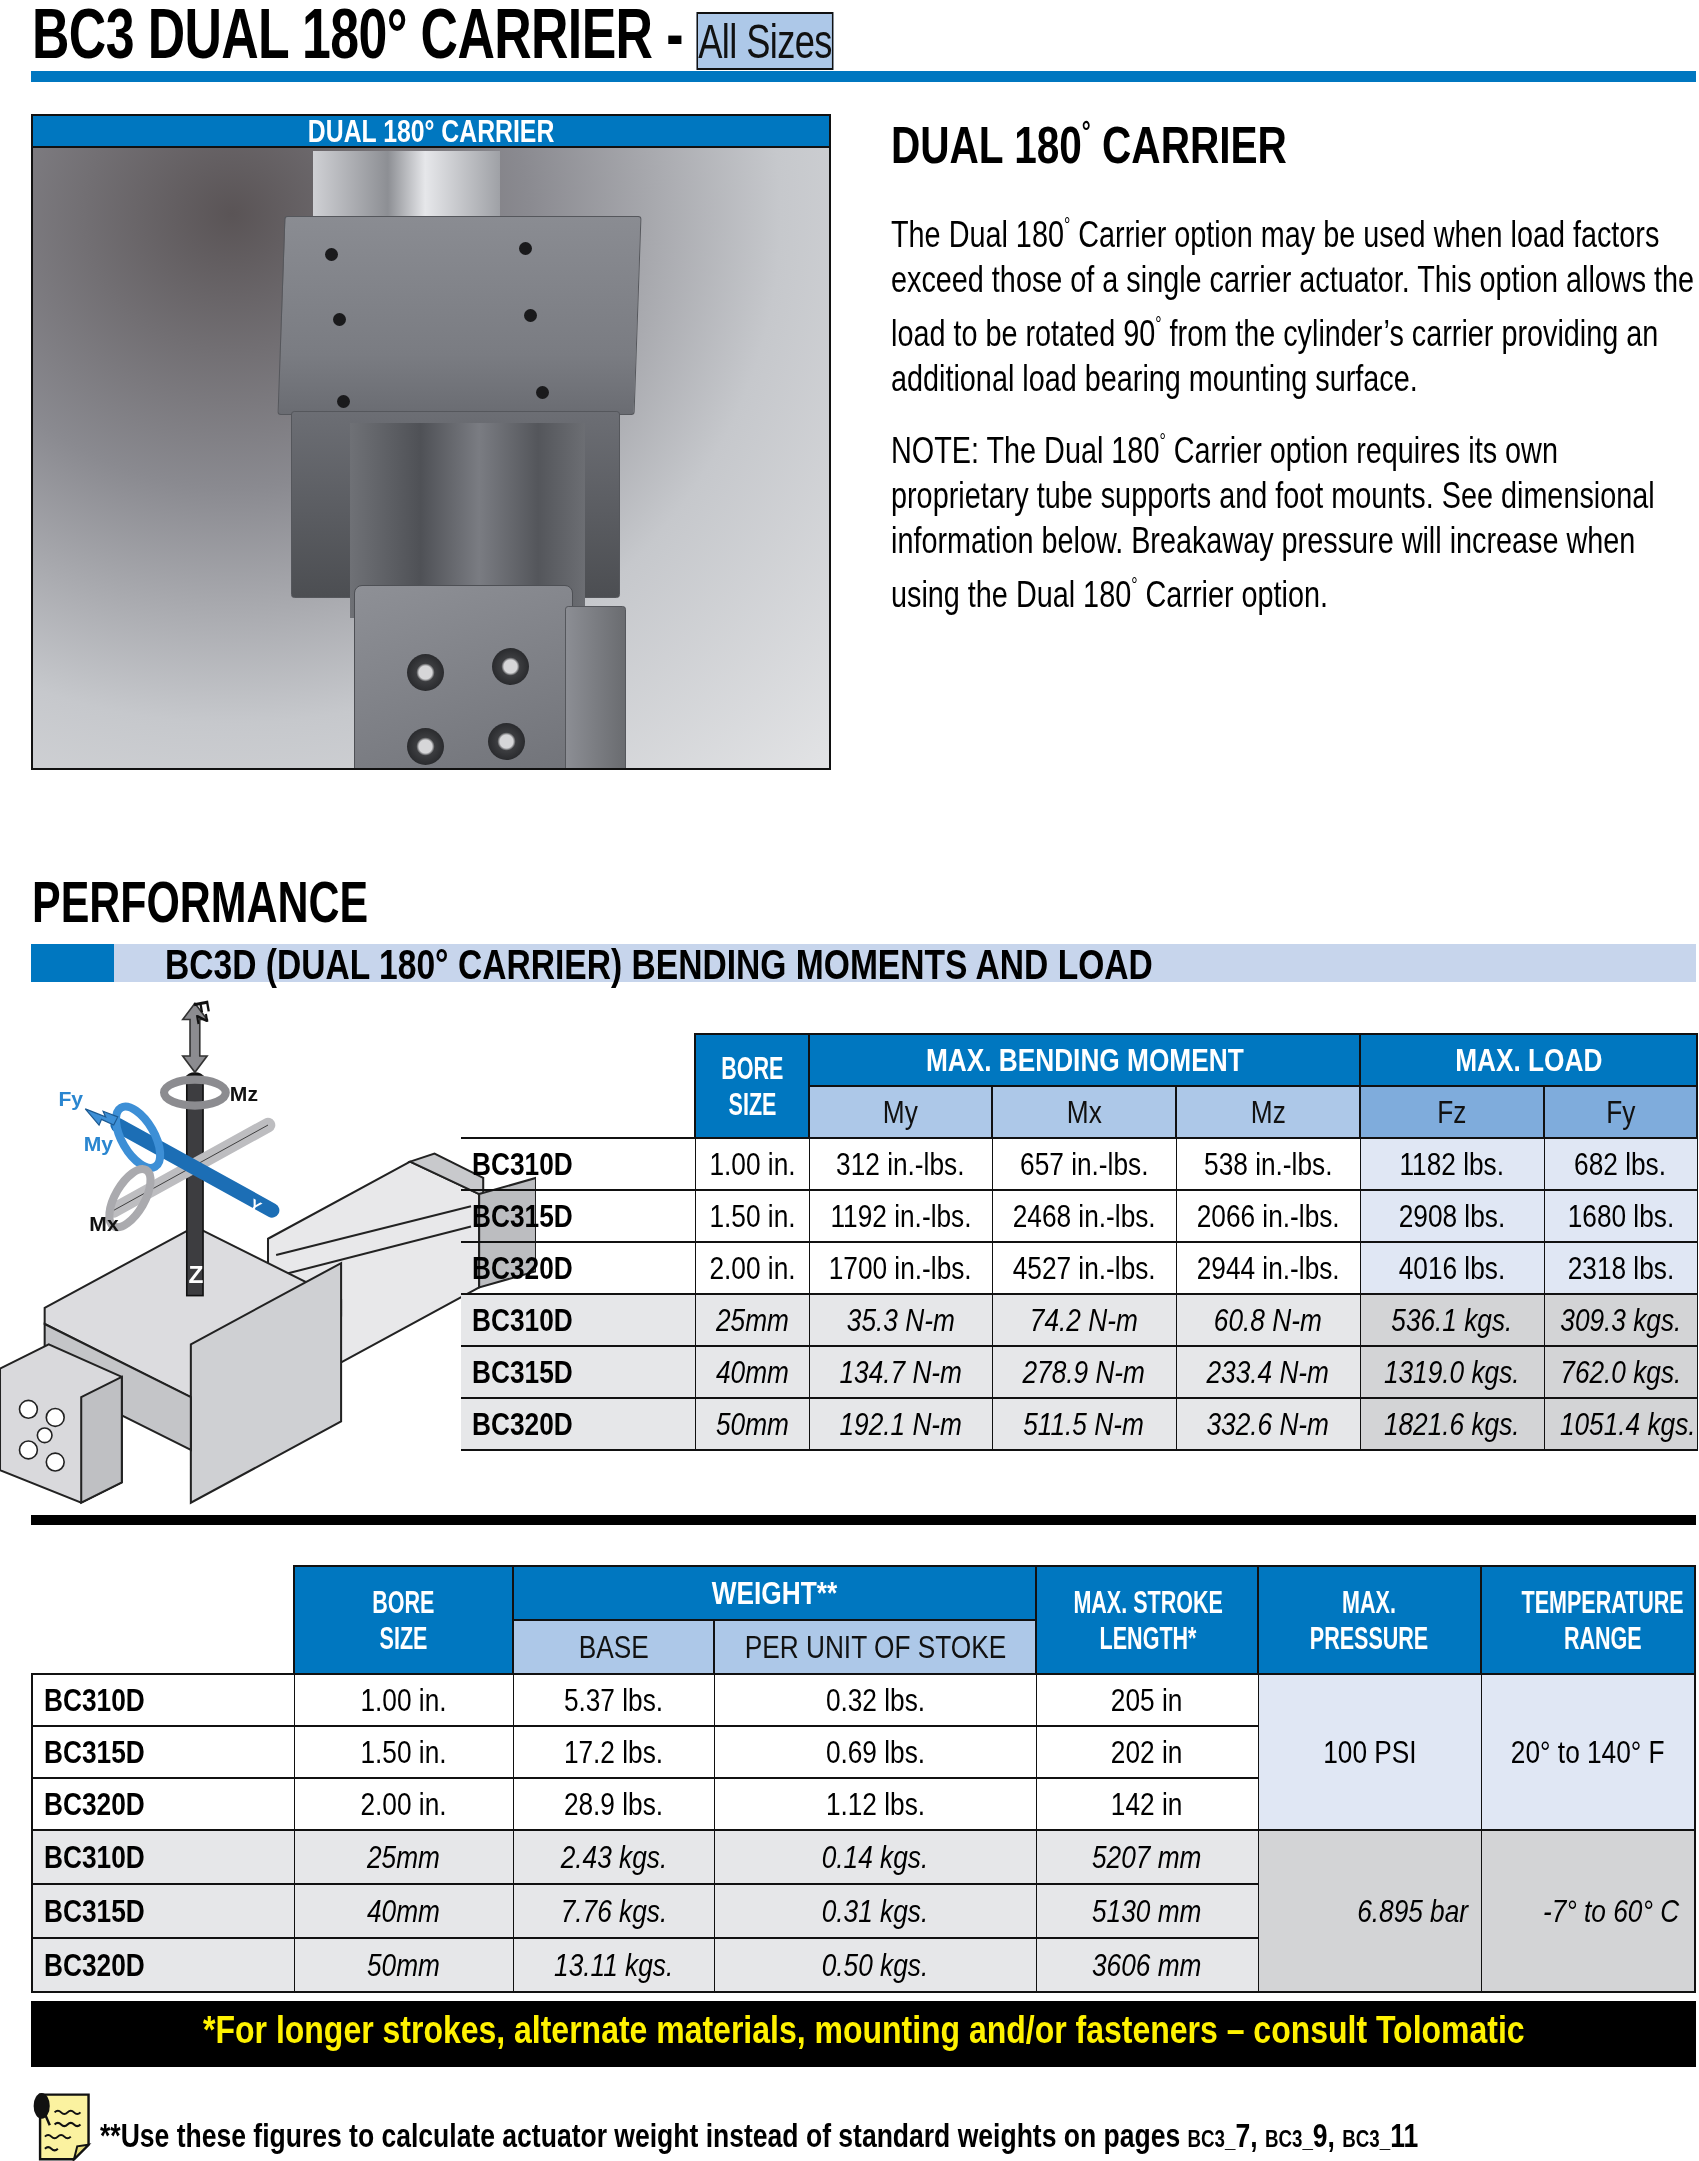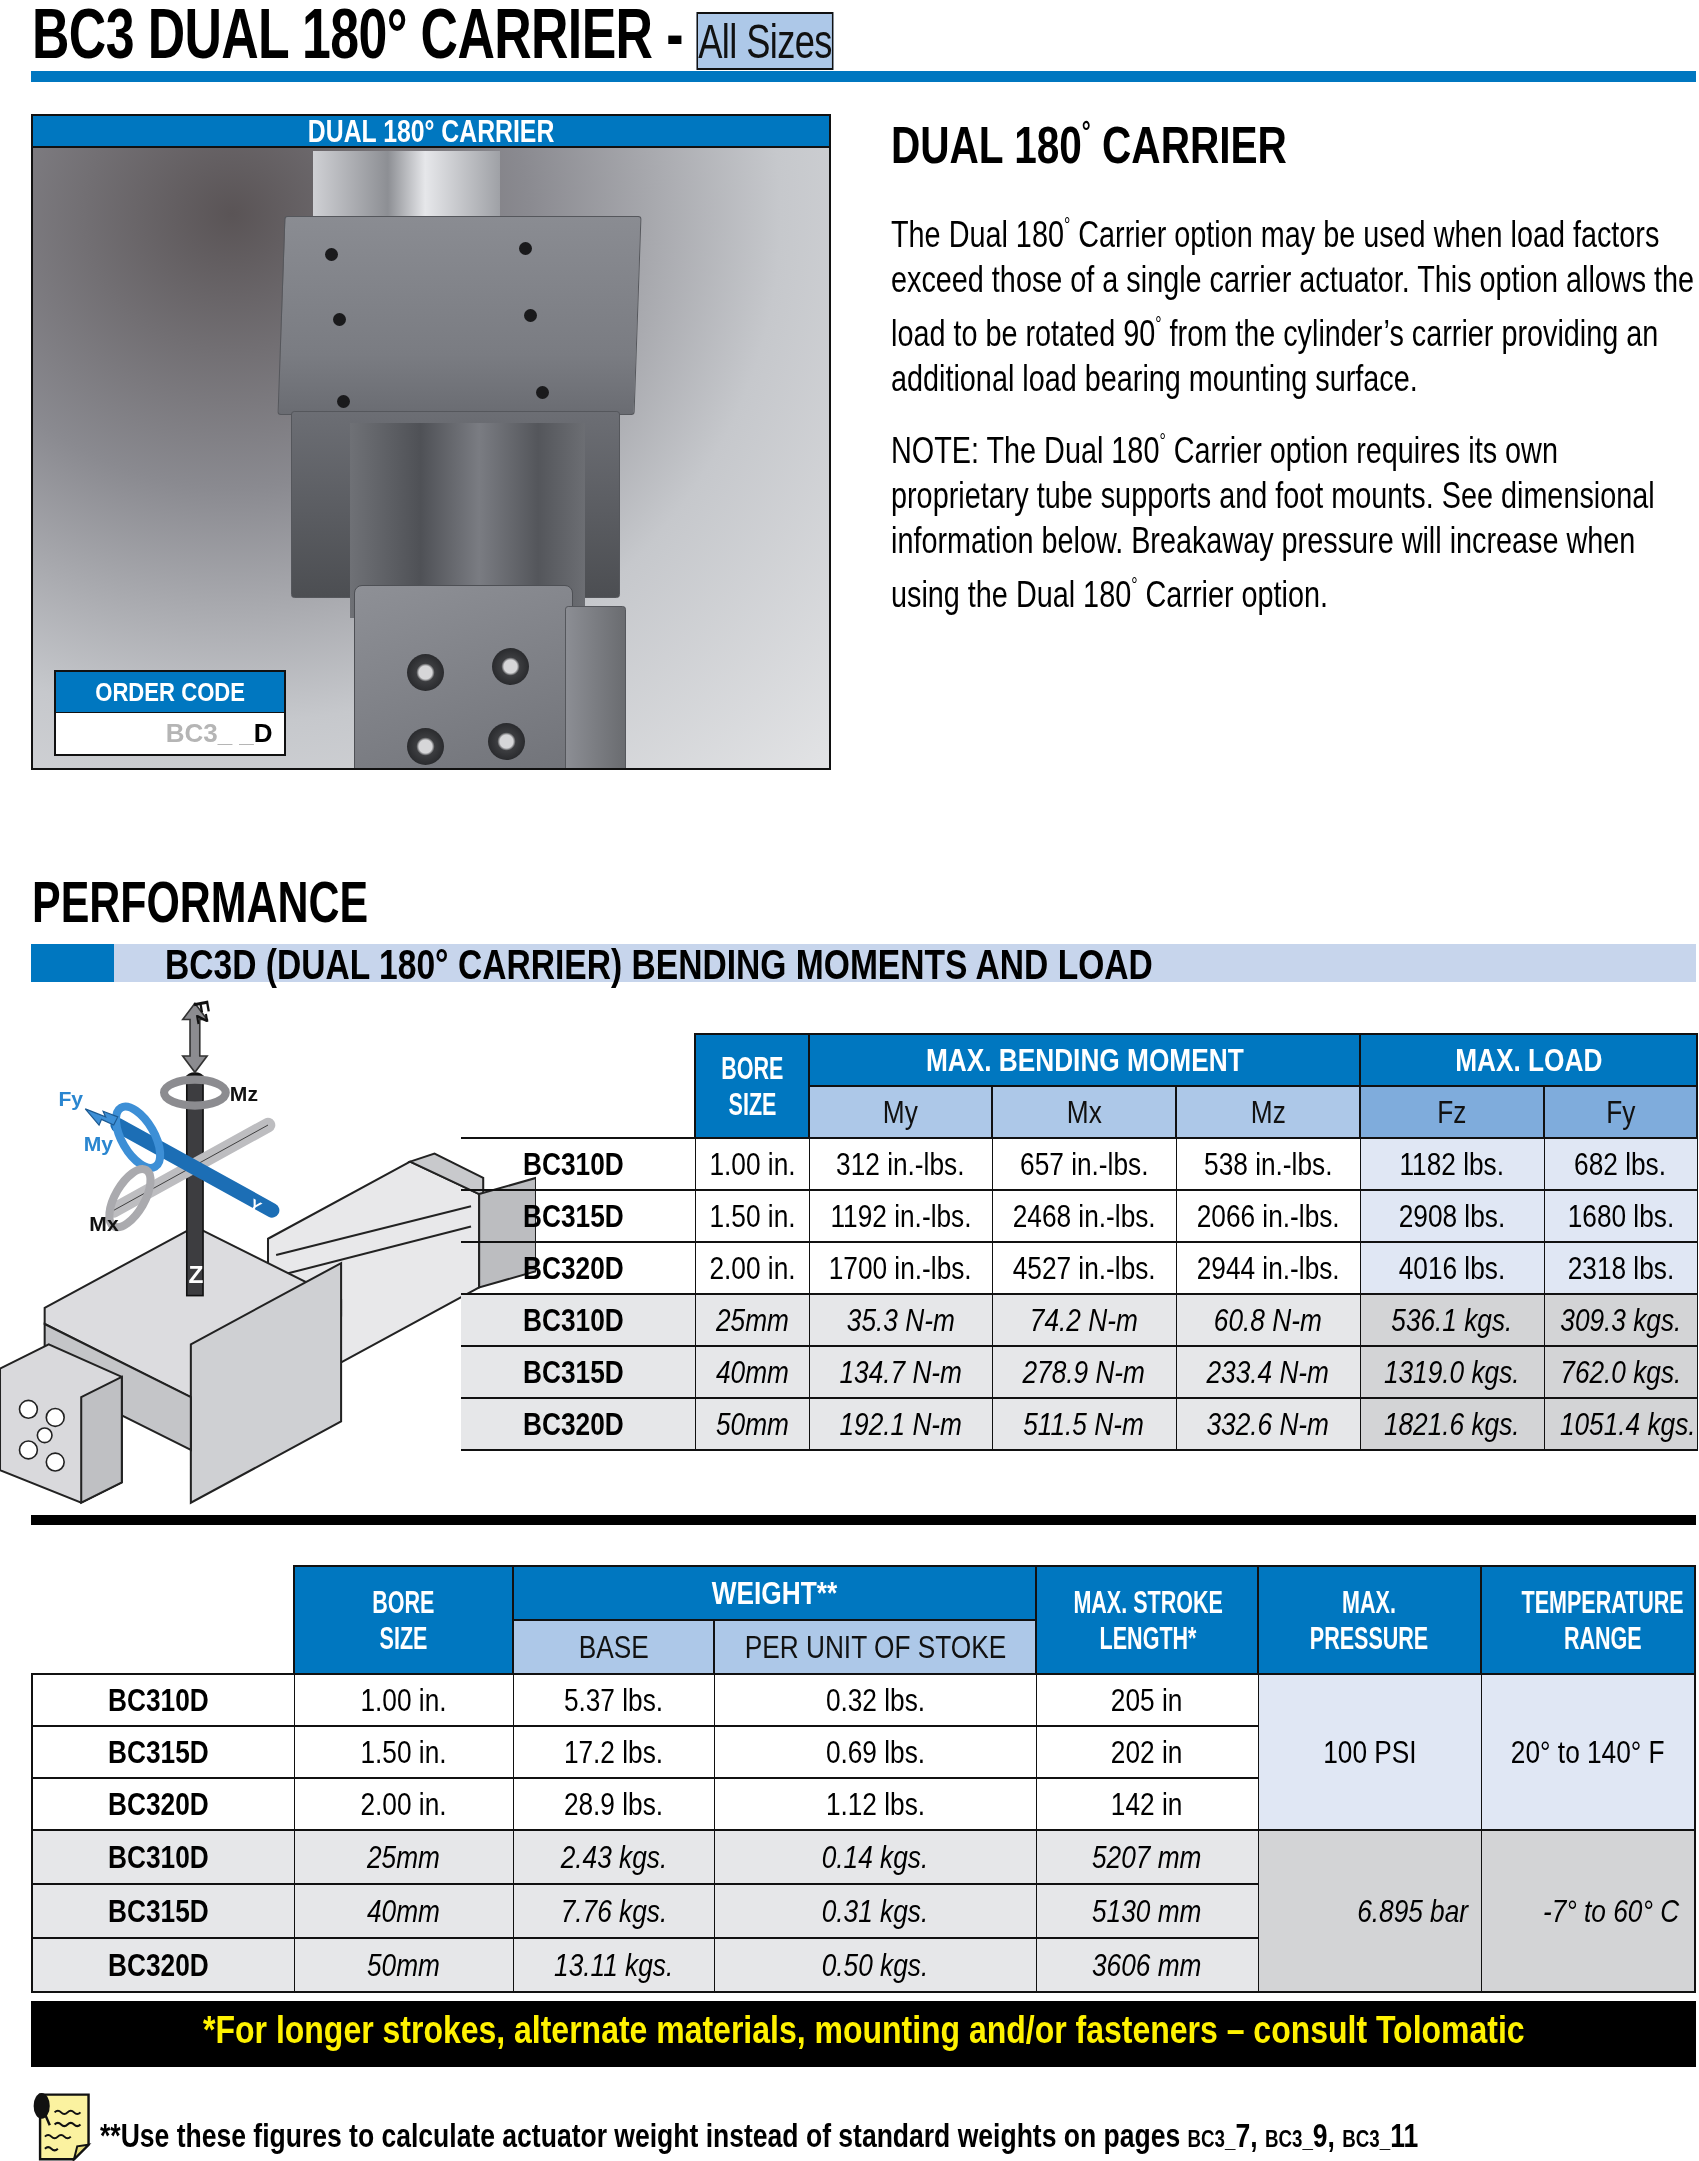--- a/index.html
+++ b/index.html
@@ -69,21 +69,21 @@
   
   #axis-illustration { position: absolute; left: 0; top: 995px; width: 536px; height: 520px; }
 
   
   table { border-collapse: collapse; position: absolute; table-layout: fixed; }
   td, th { text-align: center; vertical-align: middle; white-space: nowrap; overflow: hidden; }
   .hdr { background: #0077C0; color: #fff; font-weight: bold; font-size: 32px; line-height: 36px; border: 2.4px solid #111; }
   .hdr span, .sub span, td span { display: inline-block; transform: scaleX(0.82); }
   .sub { background: #ADC8E8; color: #111; font-weight: normal; font-size: 32px; border: 2.4px solid #111; border-top-width: 2.4px; }
   .sub.load { background: #7FACDC; }
-  .rowlabel { text-align: center; font-weight: bold; font-size: 32px; padding-right: 9.7px; border-top: 2.4px solid #111; border-bottom: 2.4px solid #111; }
+  .rowlabel { text-align: left; font-weight: bold; font-size: 32px; padding-right: 9.7px; border-top: 2.4px solid #111; border-bottom: 2.4px solid #111; }
   .cell { font-size: 32px; border: 1.6px solid #111; border-top: 2.4px solid #111; border-bottom: 2.4px solid #111; }
   .cell-load { background: #E0E7F4; }
   .metric .rowlabel, .metric .cell { background: #E6E7E9; }
   .metric .cell { font-style: italic; }
   .metric .cell-load { background: #D3D4D6; }
   .metric-span { background: #D3D4D6 !important; font-style: italic; text-align: right; }
   .imp-span { background: #E0E7F4 !important; text-align: center; }
 
   #perf-table { left: 461px; top: 1033px; width: 1234px; }
   #perf-table .blank { border: none; background: transparent; }
@@ -131,26 +131,20 @@
     <div class="bolt" style="left:374px;top:577px;"></div>
     <div class="bolt" style="left:455px;top:572px;"></div>
     <div class="hole" style="left:292px;top:97px;"></div>
     <div class="hole" style="left:486px;top:91px;"></div>
     <div class="hole" style="left:300px;top:162px;"></div>
     <div class="hole" style="left:491px;top:158px;"></div>
     <div class="hole" style="left:304px;top:244px;"></div>
     <div class="hole" style="left:503px;top:235px;"></div>
   </div>
 
-  <div id="order-code">
-    <div class="oc-head"><span>ORDER CODE</span></div>
-    <div class="oc-val">
-      <span class="prefix">BC3_ _</span><span>D</span>
-    </div>
-  </div>
 </div>
 
 <div id="feature-heading">
   <span>DUAL 180</span><sup class="deg">°</sup><span> CARRIER</span>
 </div>
 
 <div id="feature-body">
   <p>
     <span>The Dual 180</span><sup class="deg">°</sup><span> Carrier option may be used when load factors exceed those of a single carrier actuator. This option allows the load to be rotated 90</span><sup class="deg">°</sup><span> from the cylinder’s carrier providing an additional load bearing mounting surface.</span>
   </p>

